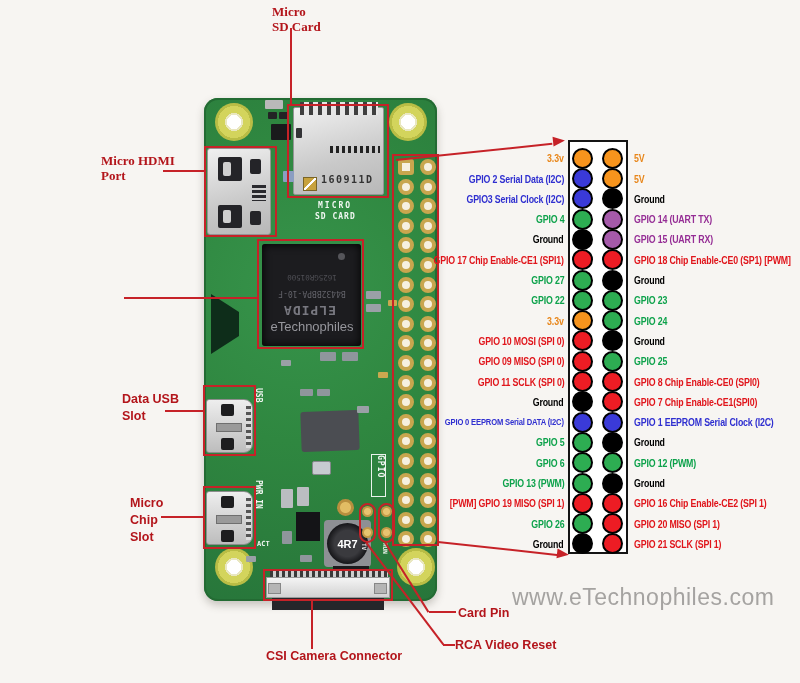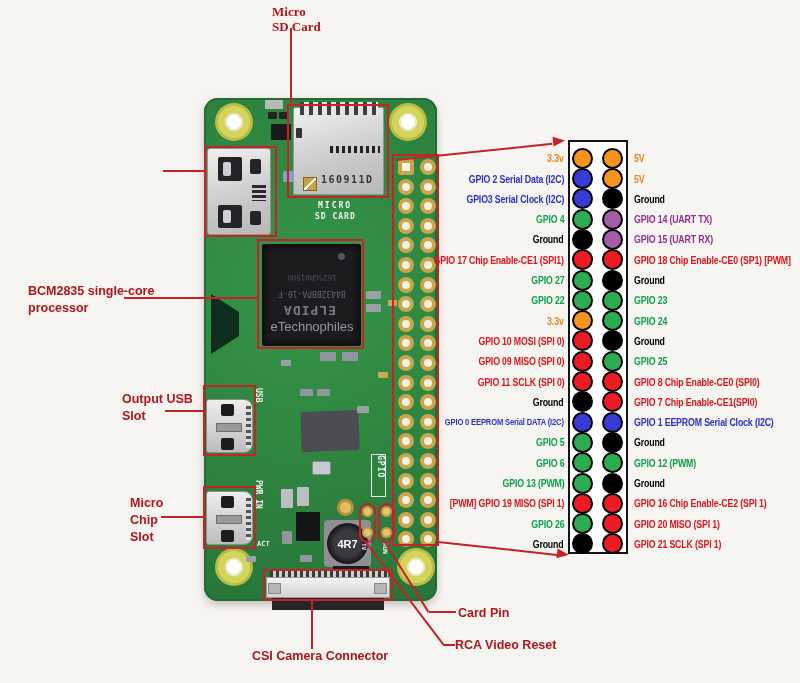--- a/index.html
+++ b/index.html
@@ -96,21 +96,21 @@
   .diag{transform-origin:0 0;height:2px;}
   .ah{position:absolute;width:0;height:0;border-top:5.5px solid transparent;
     border-bottom:5.5px solid transparent;border-left:12px solid #c62228;}
   .lbl{position:absolute;color:#b3151b;font-weight:bold;font-size:12.5px;line-height:17px;white-space:nowrap;}
   .lbl.serif{font-family:"Liberation Serif",serif;font-size:13px;line-height:15px;}
   #lbl-sd{left:272px;top:4px;}
   #lbl-hdmi{left:101px;top:153px;}
   #lbl-bcm{left:28px;top:283px;}
   #lbl-usb{left:122px;top:391px;}
   #lbl-power{left:130px;top:495px;}
-  #lbl-csi{left:252px;top:648px;}
+  #lbl-csi{left:266px;top:648px;}
   #lbl-rca{left:455px;top:637px;}
   #lbl-reset{left:458px;top:605px;}
   
   #pinout-box{position:absolute;left:568px;top:140px;width:60px;height:414px;
     border:2px solid #141414;background:#fff;}
   .pin-circle{position:absolute;width:21px;height:21px;border:2px solid #000;border-radius:50%;}
   .pin-label{position:absolute;height:16px;line-height:16px;font-weight:bold;font-size:11px;
     letter-spacing:-0.2px;white-space:nowrap;}
   .pin-label.left{right:236px;transform:scaleX(.8);transform-origin:100% 50%;}
   .pin-label.right{left:634px;transform:scaleX(.8);transform-origin:0 50%;}
@@ -286,26 +286,26 @@
   <div class="rline" style="left:429px;top:611px;width:27px;height:2px;"></div>
   <div class="rline diag" style="left:396px;top:159px;width:157px;transform:rotate(-5.9deg);"></div>
   <div class="ah" style="left:553px;top:136px;transform:rotate(-5.9deg);"></div>
   <div class="rline diag" style="left:438px;top:541px;width:122px;transform:rotate(6.2deg);"></div>
   <div class="ah" style="left:557px;top:549px;transform:rotate(6.2deg);"></div>
 
   <div class="lbl serif" id="lbl-sd">
     <div>Micro</div>
     <div>SD Card</div>
   </div>
-  <div class="lbl" id="lbl-bcm">
-    <div>BCM2835 single-core</div>
-    <div>processor</div>
+  <div class="lbl serif" id="lbl-hdmi">
+    <div>Micro HDMI</div>
+    <div>Port</div>
   </div>
   <div class="lbl" id="lbl-usb">
-    <div>Output USB</div>
+    <div>Data USB</div>
     <div>Slot</div>
   </div>
   <div class="lbl" id="lbl-power">
     <div>Micro</div>
     <div>Chip</div>
     <div>Slot</div>
   </div>
   <div class="lbl" id="lbl-csi">CSI Camera Connector</div>
   <div class="lbl" id="lbl-rca">RCA Video Reset</div>
   <div class="lbl" id="lbl-reset">Card Pin</div>
@@ -387,13 +387,14 @@
       <div class="pin-label left" style="top: 515.6px; color: rgb(13, 162, 75);">GPIO 26</div>
       <div class="pin-label right" style="top: 515.6px; color: rgb(224, 21, 27);">GPIO 20 MISO (SPI 1)</div>
       <div class="pin-circle" style="left: 572px; top: 513.1px; background: rgb(45, 173, 82);"></div>
       <div class="pin-circle" style="left: 602px; top: 513.1px; background: rgb(237, 28, 36);"></div>
       <div class="pin-label left" style="top: 535.9px; color: rgb(0, 0, 0);">Ground</div>
       <div class="pin-label right" style="top: 535.9px; color: rgb(224, 21, 27);">GPIO 21 SCLK (SPI 1)</div>
       <div class="pin-circle" style="left: 572px; top: 533.4px; background: rgb(0, 0, 0);"></div>
       <div class="pin-circle" style="left: 602px; top: 533.4px; background: rgb(237, 28, 36);"></div>
     </div>
 
+  <div id="watermark">www.eTechnophiles.com</div>
 </div>
 
 </body></html>

